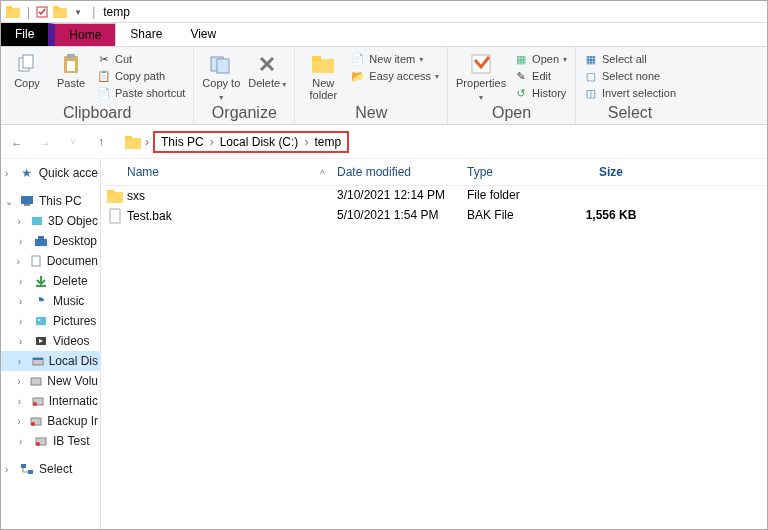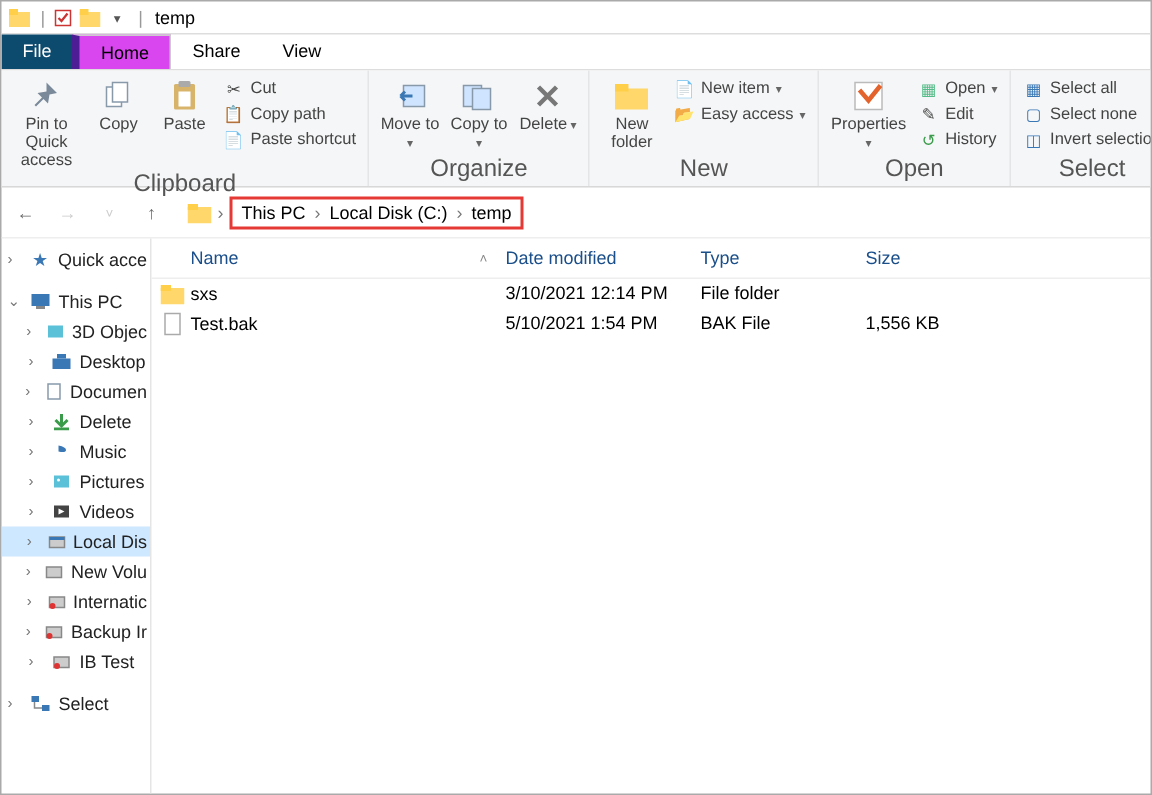--- a/index.html
+++ b/index.html
@@ -7,22 +7,22 @@
   
   
   .titlebar { height: 22px; display: flex; align-items: center; padding: 0 4px; border-bottom: 1px solid #ddd; }
   .titlebar .tb-icon { width: 16px; height: 16px; margin-right: 2px; display:flex; align-items:center; justify-content:center; }
   .titlebar .tb-sep { color: #999; margin: 0 4px; }
   .titlebar .tb-title { margin-left: 4px; }
   
   
   .tabs { height: 24px; display: flex; border-bottom: 1px solid #ddd; }
   .tab { padding: 4px 14px; font-size: 12px; cursor: pointer; }
-  .tab.file { background: #0c4a6e; color: #fff; }
-  .tab.active { background: #d946ef; border-top: 1px solid #ccc; border-left: 5px solid #4c1d95; border-right: 1px solid #ccc; }
+  .tab.file { background: #000000; color: #fff; }
+  .tab.active { background: #be185d; border-top: 1px solid #ccc; border-left: 7px solid #4c1d95; border-right: 1px solid #ccc; }
   
   
   .ribbon { height: 78px; background: #f5f6f7; border-bottom: 1px solid #d8d8d8; display: flex; position:relative; }
   .group { border-right: 1px solid #e3e5e6; display: flex; flex-direction: column; padding: 2px 6px 0 6px; }
   .group-body { flex: 1; display: flex; align-items: flex-start; gap: 4px; }
   .group-label { text-align: center; font-size: 16px; color: #555; padding: 1px 0 2px 0; }
   .big-btn { display: flex; flex-direction: column; align-items: center; width: 48px; padding-top:2px; cursor: pointer; color:#444;}
   .big-btn .icon { width: 32px; height: 26px; display:flex; align-items:center; justify-content:center; }
   .big-btn span.lbl { font-size: 11px; text-align:center; line-height: 1.1; }
   .stack { display: flex; flex-direction: column; gap: 1px; padding-top: 2px;}
@@ -47,21 +47,21 @@
   .tnode .caret { width:10px; color:#777; font-size:10px;}
   .tnode .ticon { width:16px; height:16px; display:flex; align-items:center; justify-content:center; }
   .indent { width: 10px; display:inline-block;}
   
   .files { flex:1; }
   .cols { display:flex; padding: 4px 0; border-bottom:1px solid #eee; color:#1b4f8a; font-size:12px;}
   .cols > div, .frow > div { padding: 2px 6px; }
   .c-name{ width:230px; display:flex; align-items:center; gap:4px;}
   .c-date{ width:130px;}
   .c-type{ width:110px;}
-  .c-size{ width:80px; text-align:left;}
+  .c-size{ width:80px; text-align:center;font-weight:bold;}
   .frow { display:flex; font-size:12px; cursor:pointer;}
   .frow .fi { width:16px; height:16px; display:inline-flex; align-items:center; justify-content:center;}
   .sort-ind { font-size:9px; color:#888;}
   
   svg { display:block; }
 </style>
 </head>
 <body>
 
 <div class="titlebar">
@@ -93,28 +93,20 @@
   <div class="tab file">File</div>
   <div class="tab active">Home</div>
   <div class="tab">Share</div>
   <div class="tab">View</div>
 </div>
 
 <div class="ribbon">
 
   <div class="group">
     <div class="group-body">
-      <div class="big-btn">
-        <div class="icon">
-            <svg width="22" height="22">
-              <path d="M11 2 L18 9 L13 10 L12 16 L9 13 L4 18 L3 17 L8 12 L5 9 L11 8 Z" fill="#7a8a9a"></path>
-            </svg>
-          </div>
-        <span class="lbl">Pin to Quick access</span>
-      </div>
       <div class="big-btn" style="width:40px">
         <div class="icon">
             <svg width="22" height="22">
               <rect x="3" y="5" width="10" height="13" fill="#fff" stroke="#89a"></rect>
               <rect x="7" y="2" width="10" height="13" fill="#fff" stroke="#89a"></rect>
             </svg>
           </div>
         <span class="lbl">Copy</span>
       </div>
       <div class="big-btn" style="width:40px">
@@ -140,29 +132,20 @@
             <span class="mi">📄</span>
             <span>Paste shortcut</span>
           </div>
       </div>
     </div>
     <div class="group-label">Clipboard</div>
   </div>
 
   <div class="group">
     <div class="group-body">
-      <div class="big-btn" style="width:42px">
-        <div class="icon">
-            <svg width="24" height="20">
-              <rect x="8" y="3" width="14" height="14" fill="#cfe5ff" stroke="#89a"></rect>
-              <path d="M14 10 L6 10 M6 10 L9 7 M6 10 L9 13" stroke="#3a78b5" stroke-width="2" fill="none"></path>
-            </svg>
-          </div>
-        <span class="lbl drop-arr">Move to</span>
-      </div>
       <div class="big-btn" style="width:42px">
         <div class="icon">
             <svg width="24" height="20">
               <rect x="2" y="3" width="12" height="14" fill="#cfe5ff" stroke="#89a"></rect>
               <rect x="8" y="5" width="12" height="14" fill="#cfe5ff" stroke="#89a"></rect>
             </svg>
           </div>
         <span class="lbl drop-arr">Copy to</span>
       </div>
       <div class="big-btn" style="width:42px">

